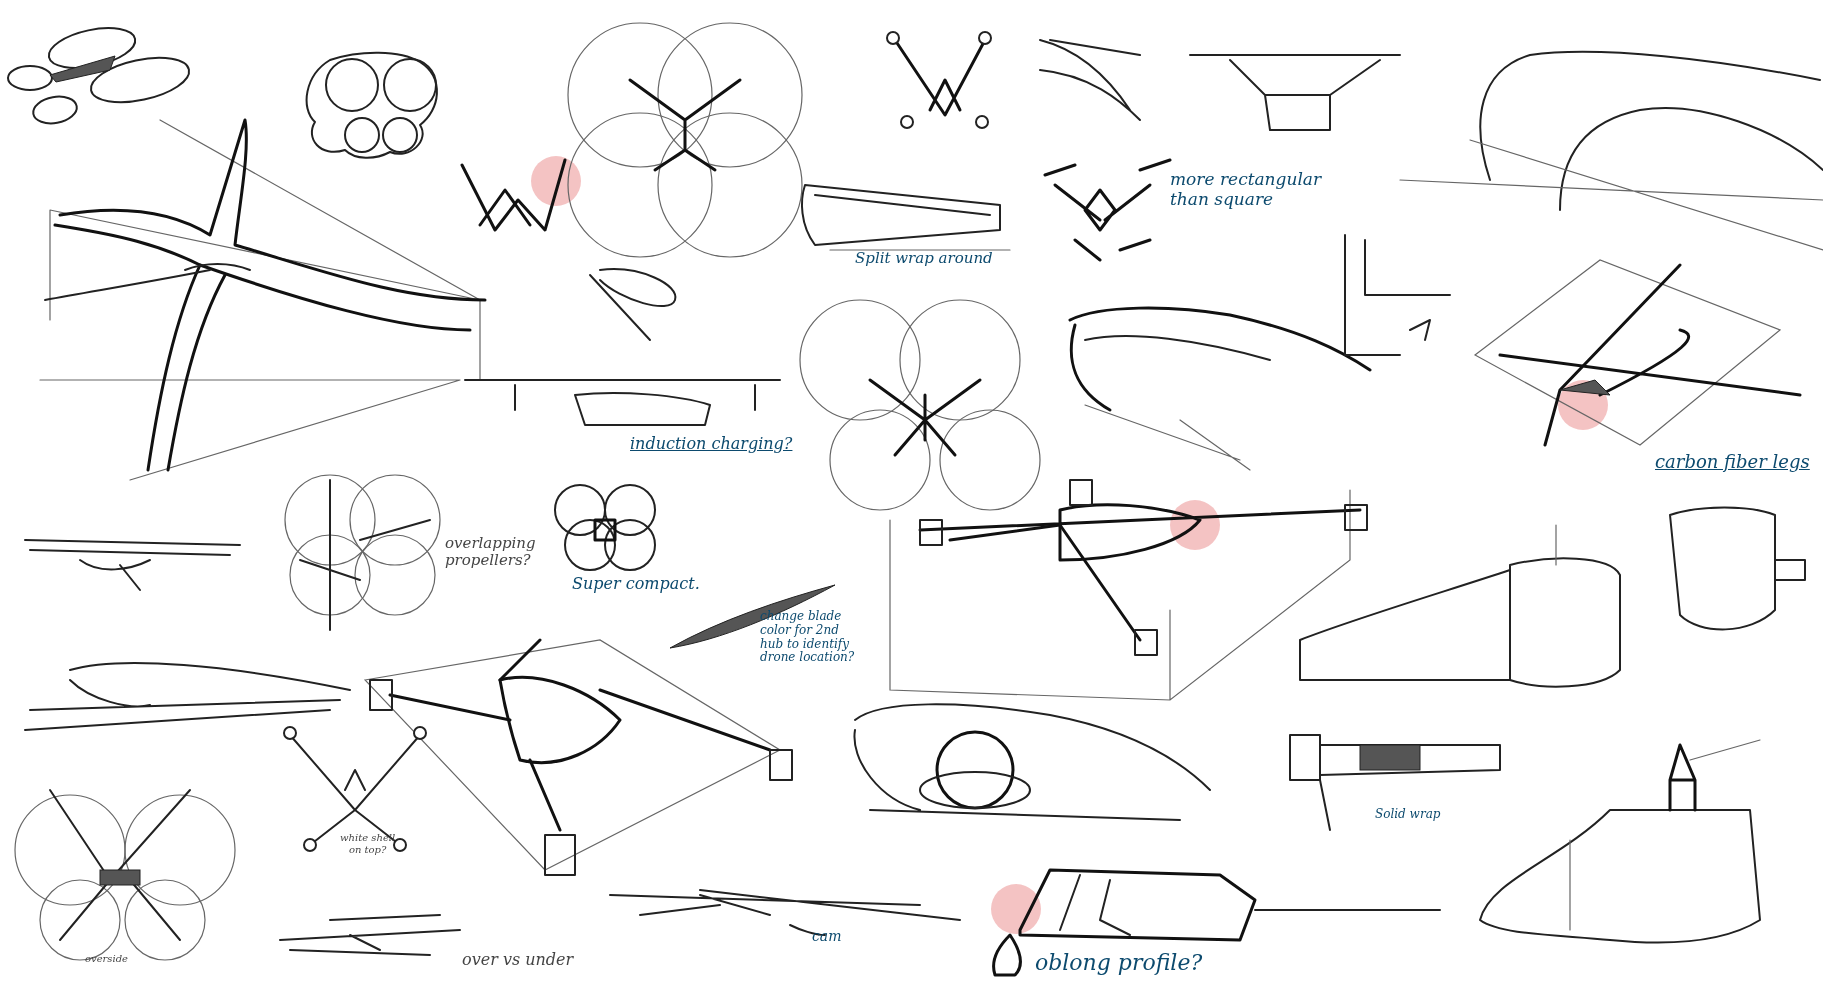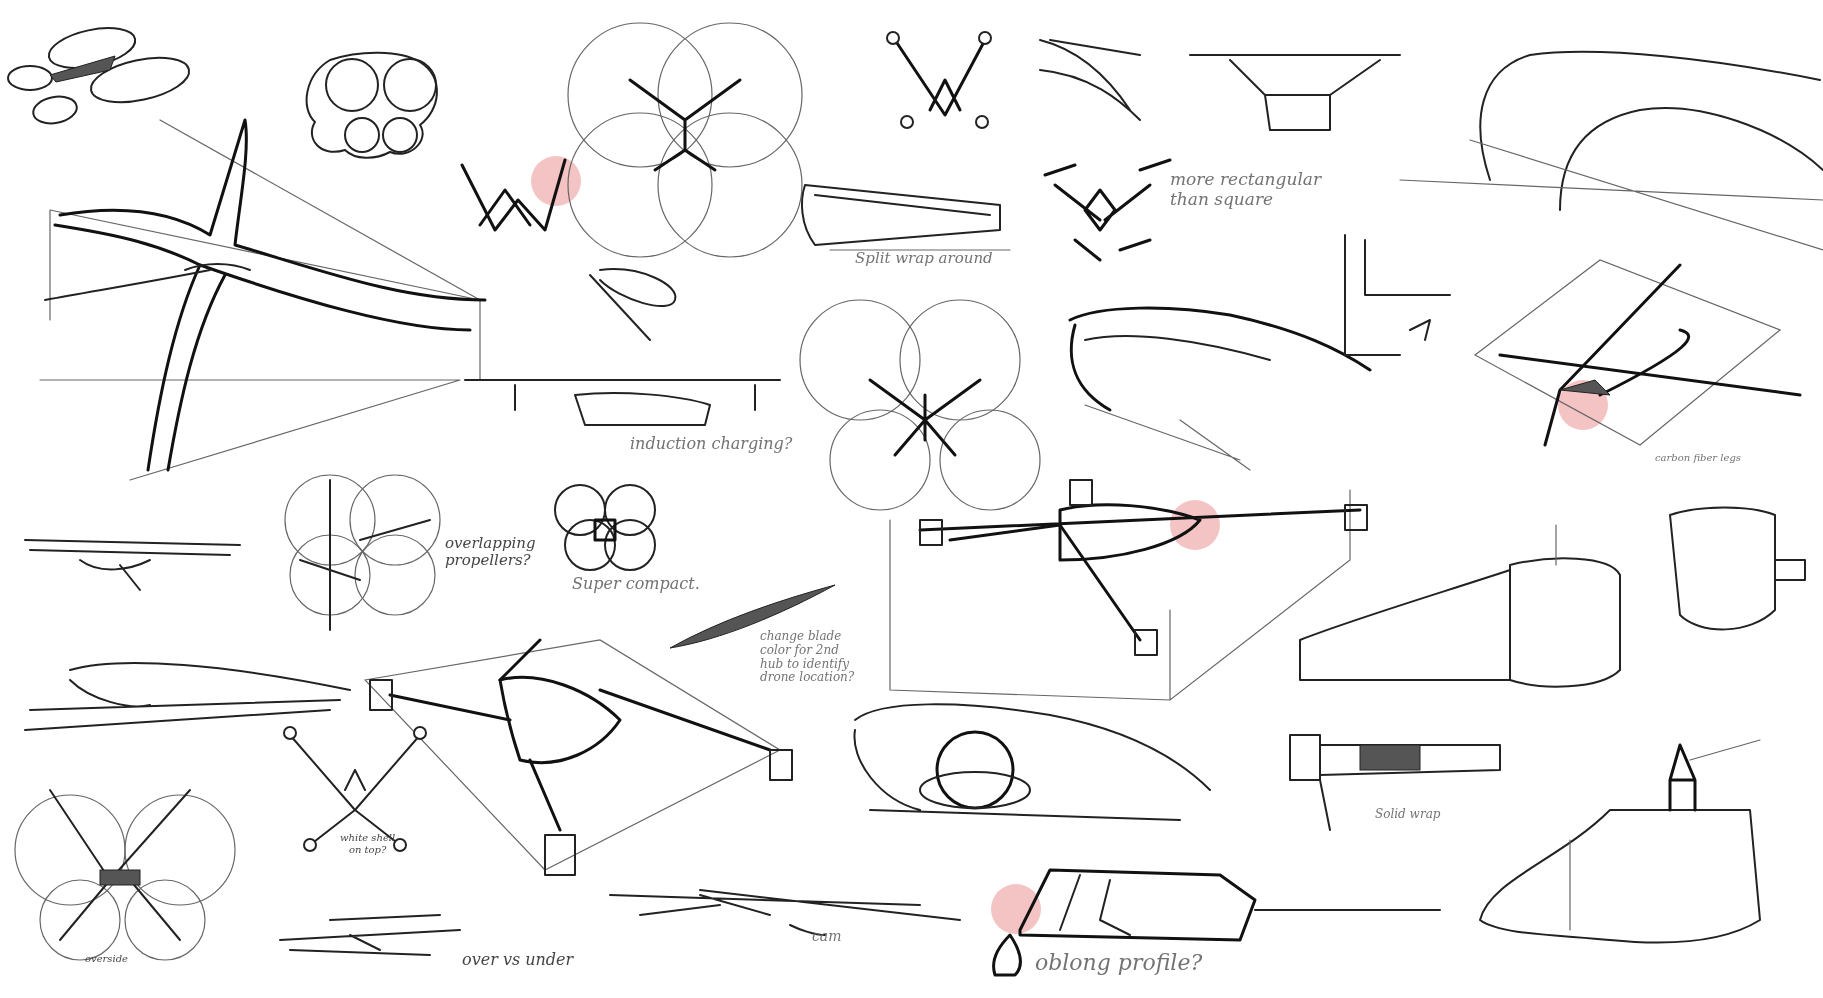--- a/index.html
+++ b/index.html
@@ -4,21 +4,21 @@
 <style>
   html, body { margin: 0; padding: 0; background: #ffffff; }
   body { width: 1823px; height: 998px; overflow: hidden; position: relative; font-family: "DejaVu Serif", serif; }
   #sheet { position: absolute; left: 0; top: 0; width: 1823px; height: 998px; }
   .ink { fill: none; stroke: #222; stroke-width: 2; stroke-linecap: round; stroke-linejoin: round; }
   .ink-bold { fill: none; stroke: #111; stroke-width: 3; stroke-linecap: round; stroke-linejoin: round; }
   .ink-light { fill: none; stroke: #666; stroke-width: 1.2; stroke-linecap: round; }
   .hatch { fill: #555; stroke: #222; stroke-width: 1; }
   .dot { fill: #fff; stroke: #222; stroke-width: 2; }
   .marker { fill: #f2b8b8; opacity: 0.85; }
-  .note { position: absolute; font-family: "DejaVu Serif", serif; font-style: italic; color: #737373; white-space: pre-line; line-height: 1.15; }
+  .note { position: absolute; font-family: "DejaVu Serif", serif; font-style: italic; color: #0c4a6e; white-space: pre-line; line-height: 1.15; }
   .note.light { color: #444; }
   .note.big { font-size: 22px; }
 </style>
 </head>
 <body>
 
 <svg id="sheet" viewBox="0 0 1823 998" xmlns="http://www.w3.org/2000/svg">
 
   <g>
     <circle class="marker" cx="556" cy="181" r="25"></circle>
@@ -235,28 +235,28 @@
   <g>
     <path class="ink" d="M1610,810 L1750,810 L1760,920 C1720,945 1660,945 1610,940 C1560,935 1500,935 1480,920 C1490,880 1560,860 1610,810 Z"></path>
     <path class="ink-bold" d="M1670,780 L1680,745 L1695,780 Z M1670,780 L1670,810 M1695,780 L1695,810"></path>
     <path class="ink-light" d="M1570,840 L1570,930 M1690,760 L1760,740"></path>
   </g>
 </svg>
 
 <div class="note" style="left:1170px;top:170px;font-size:17px;">more rectangular
 than square</div>
 <div class="note" style="left:855px;top:250px;font-size:15px;">Split wrap around</div>
-<div class="note" style="left:630px;top:435px;font-size:16px;">induction charging?</div>
+<div class="note" style="left:630px;top:435px;font-size:16px;text-decoration:underline;">induction charging?</div>
 <div class="note light" style="left:445px;top:535px;font-size:15px;">overlapping
 propellers?</div>
 <div class="note" style="left:572px;top:575px;font-size:16px;">Super compact.</div>
-<div class="note" style="left:760px;top:630px;font-size:12px;">change blade
+<div class="note" style="left:760px;top:610px;font-size:12px;">change blade
 color for 2nd
 hub to identify
 drone location?</div>
-<div class="note" style="left:1655px;top:452px;font-size:10px;">carbon fiber legs</div>
+<div class="note" style="left:1655px;top:452px;font-size:18px;text-decoration:underline;">carbon fiber legs</div>
 <div class="note light" style="left:340px;top:832px;font-size:10px;text-align:center;">white shell
 on top?</div>
 <div class="note light" style="left:462px;top:903px;font-size:16px;margin-top:48px;">over vs under</div>
 <div class="note light" style="left:85px;top:953px;font-size:10px;">overside</div>
 <div class="note big" style="left:1035px;top:950px;">oblong profile?</div>
 <div class="note" style="left:1375px;top:808px;font-size:12px;">Solid wrap</div>
 <div class="note" style="left:812px;top:928px;font-size:14px;">cam</div>
 
 </body></html>

